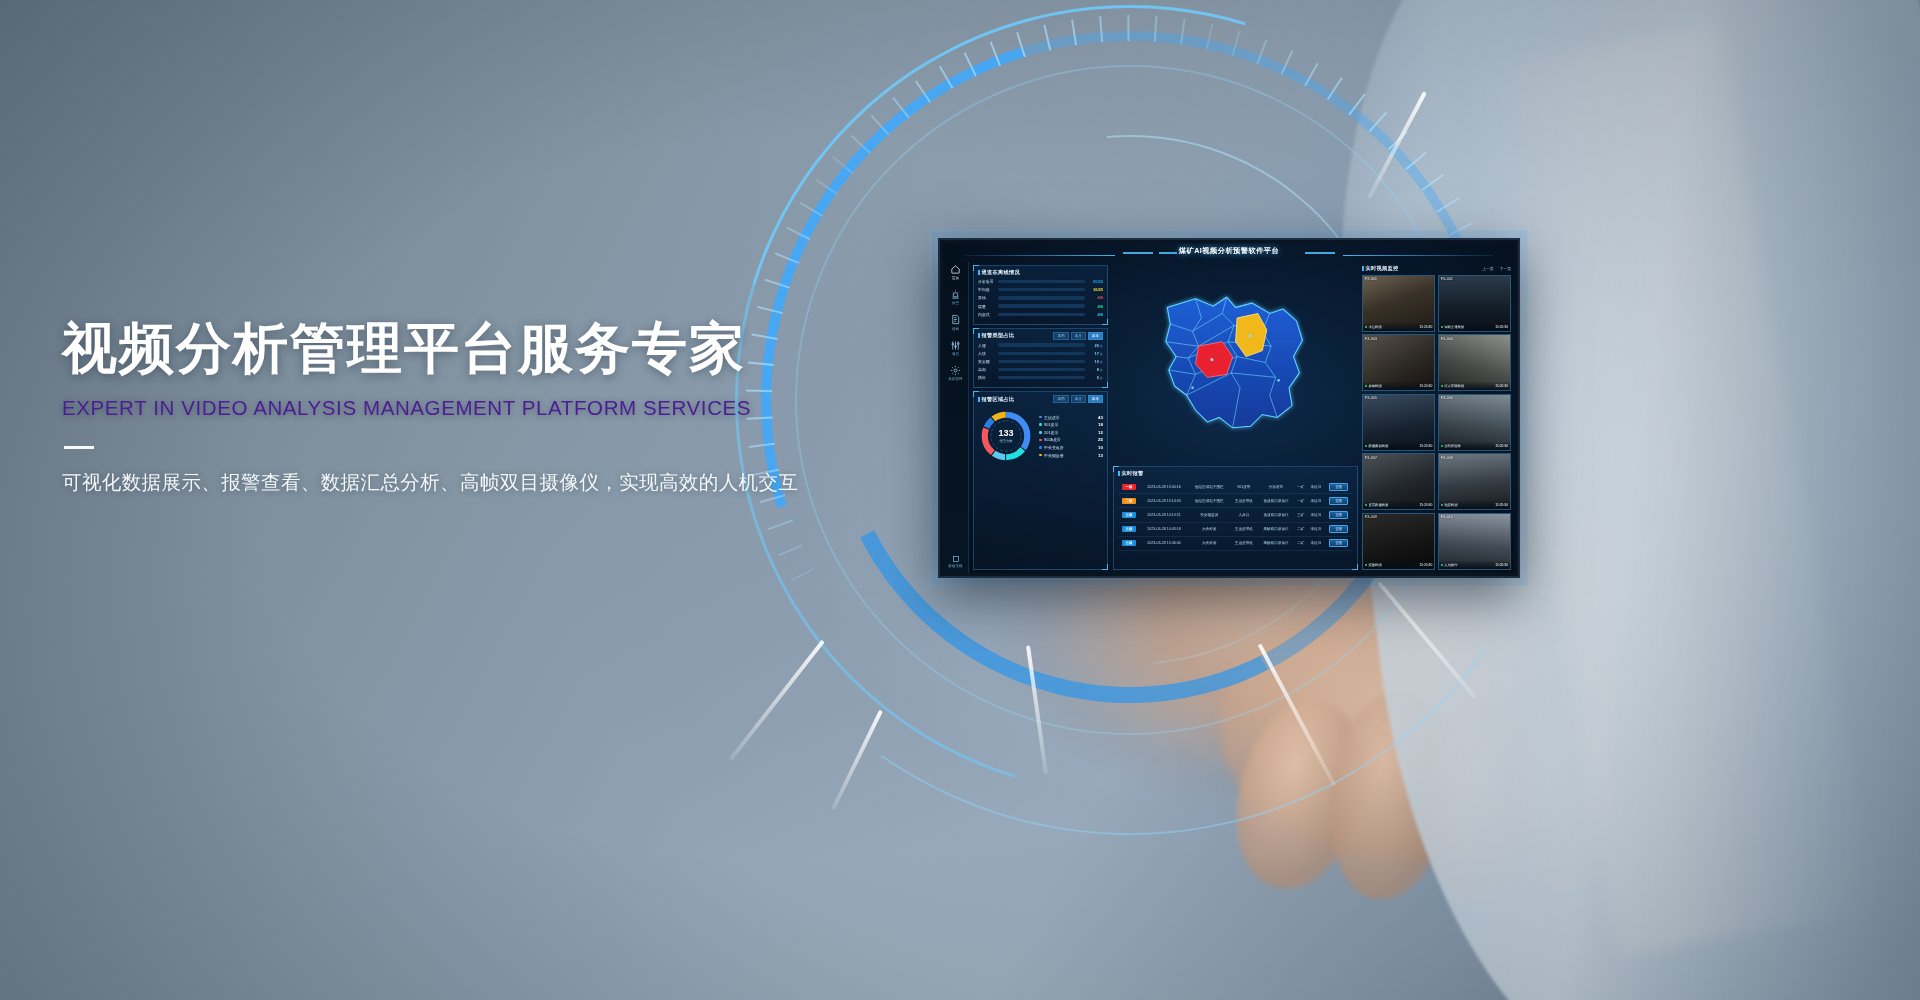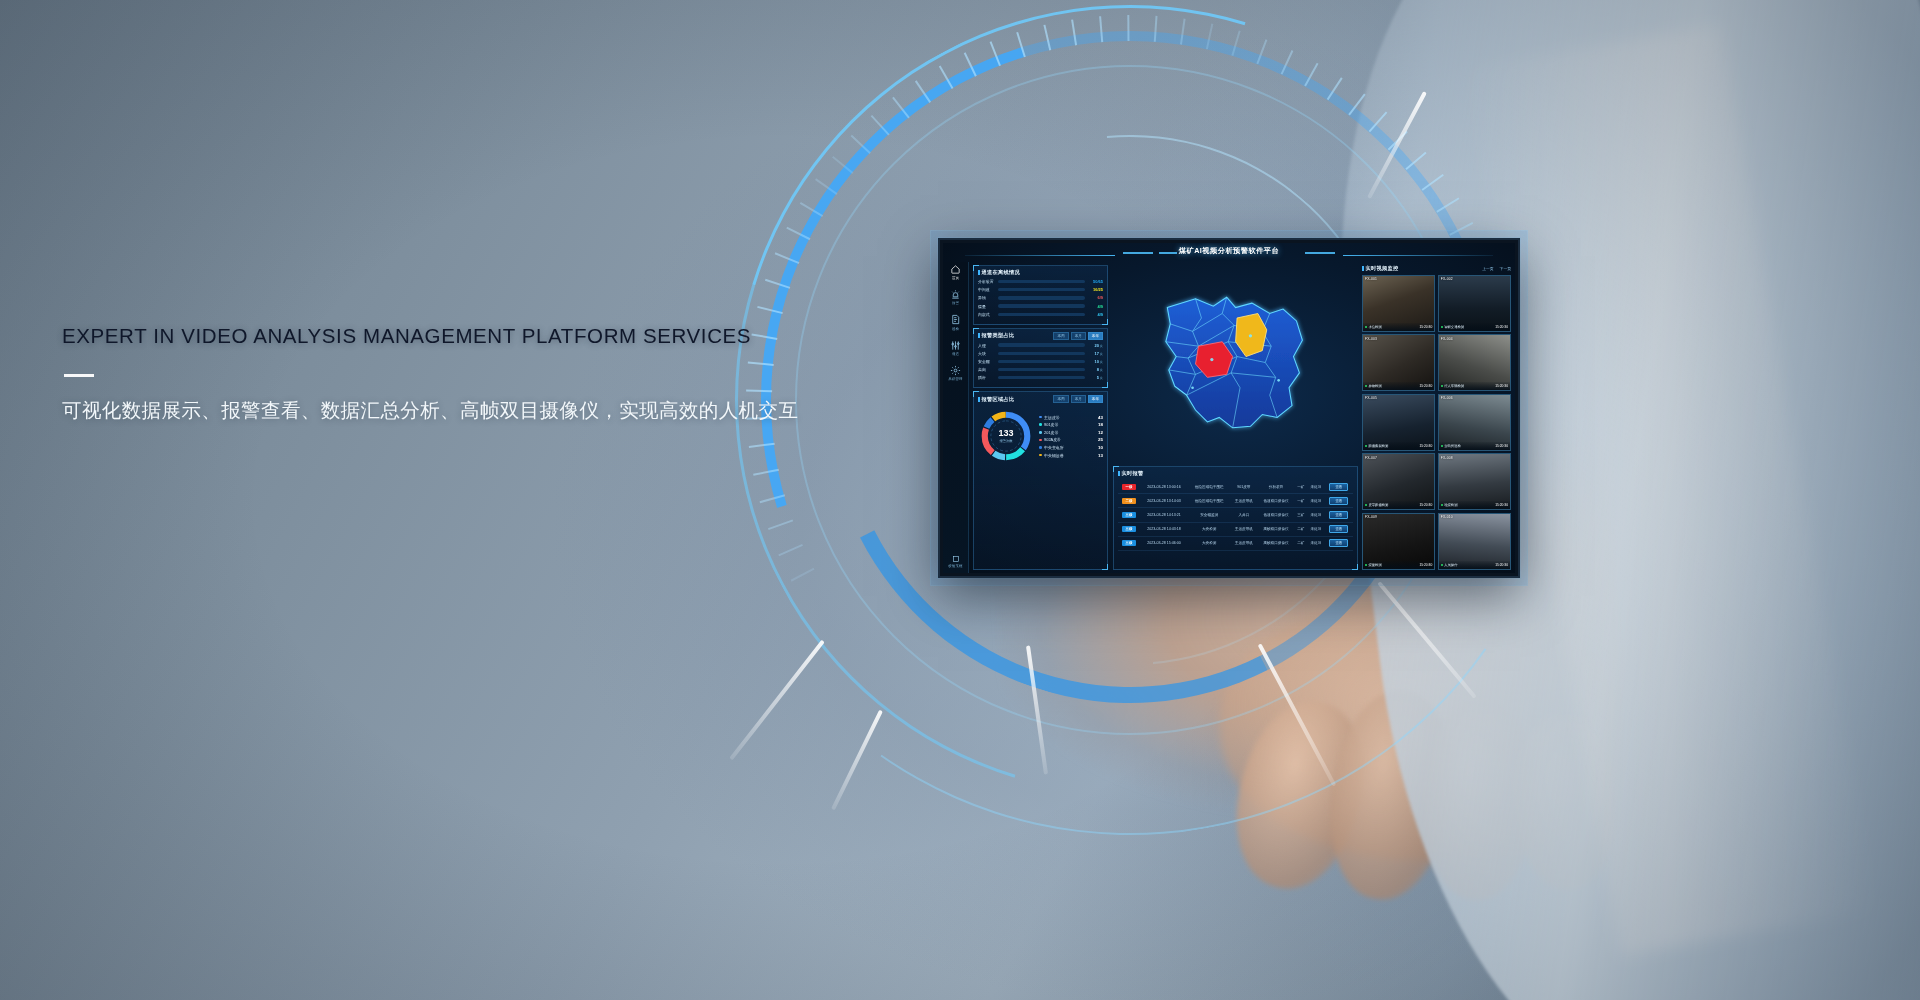--- a/index.html
+++ b/index.html
@@ -80,21 +80,21 @@
     width: 4px; border-radius: 3px;
   }
 
   
   .copy { position: absolute; left: 62px; top: 318px; width: 820px; z-index: 6; }
   .copy-title {
     font-size: 55px; font-weight: 700; color: #ffffff; letter-spacing: 2px; line-height: 1.12;
     text-shadow: 0 2px 10px rgba(30,45,60,0.45);
   }
   .copy-sub {
-    margin-top: 6px; font-size: 20.5px; color: #0f172a; letter-spacing: 0.6px;
+    margin-top: 16px; font-size: 20.5px; color: #4c1d95; letter-spacing: 0.6px;
     text-shadow: 0 1px 6px rgba(30,45,60,0.45);
   }
   .copy-rule { width: 30px; height: 3px; background: #ffffff; margin: 26px 0 20px 2px; opacity: 0.95; }
   .copy-desc {
     font-size: 19.5px; color: #f2f7fa; letter-spacing: 0.4px;
     text-shadow: 0 1px 6px rgba(30,45,60,0.4);
   }
 
   
   .monitor {
@@ -313,20 +313,21 @@
     </div>
   <div class="beam" style="left:40px; top:620px; height:150px; transform:rotate(38deg);"></div>
   <div class="beam" style="left:300px; top:640px; height:130px; transform:rotate(-8deg);"></div>
   <div class="beam" style="left:560px; top:630px; height:160px; transform:rotate(-28deg);"></div>
   <div class="beam" style="left:690px; top:560px; height:150px; transform:rotate(-40deg);"></div>
   <div class="beam" style="left:660px; top:80px; height:120px; transform:rotate(28deg);"></div>
   <div class="beam" style="left:120px; top:700px; height:110px; transform:rotate(26deg);"></div>
 </div>
 
 <div class="copy">
+  <h1 class="copy-title">视频分析管理平台服务专家</h1>
   <div class="copy-sub">EXPERT IN VIDEO ANALYSIS MANAGEMENT PLATFORM SERVICES</div>
   <div class="copy-rule"></div>
   <div class="copy-desc">可视化数据展示、报警查看、数据汇总分析、高帧双目摄像仪，实现高效的人机交互</div>
 </div>
 
 <div class="mon-glow"></div>
 <div class="monitor">
   <div class="screen">
 
     <div class="dash-head">

